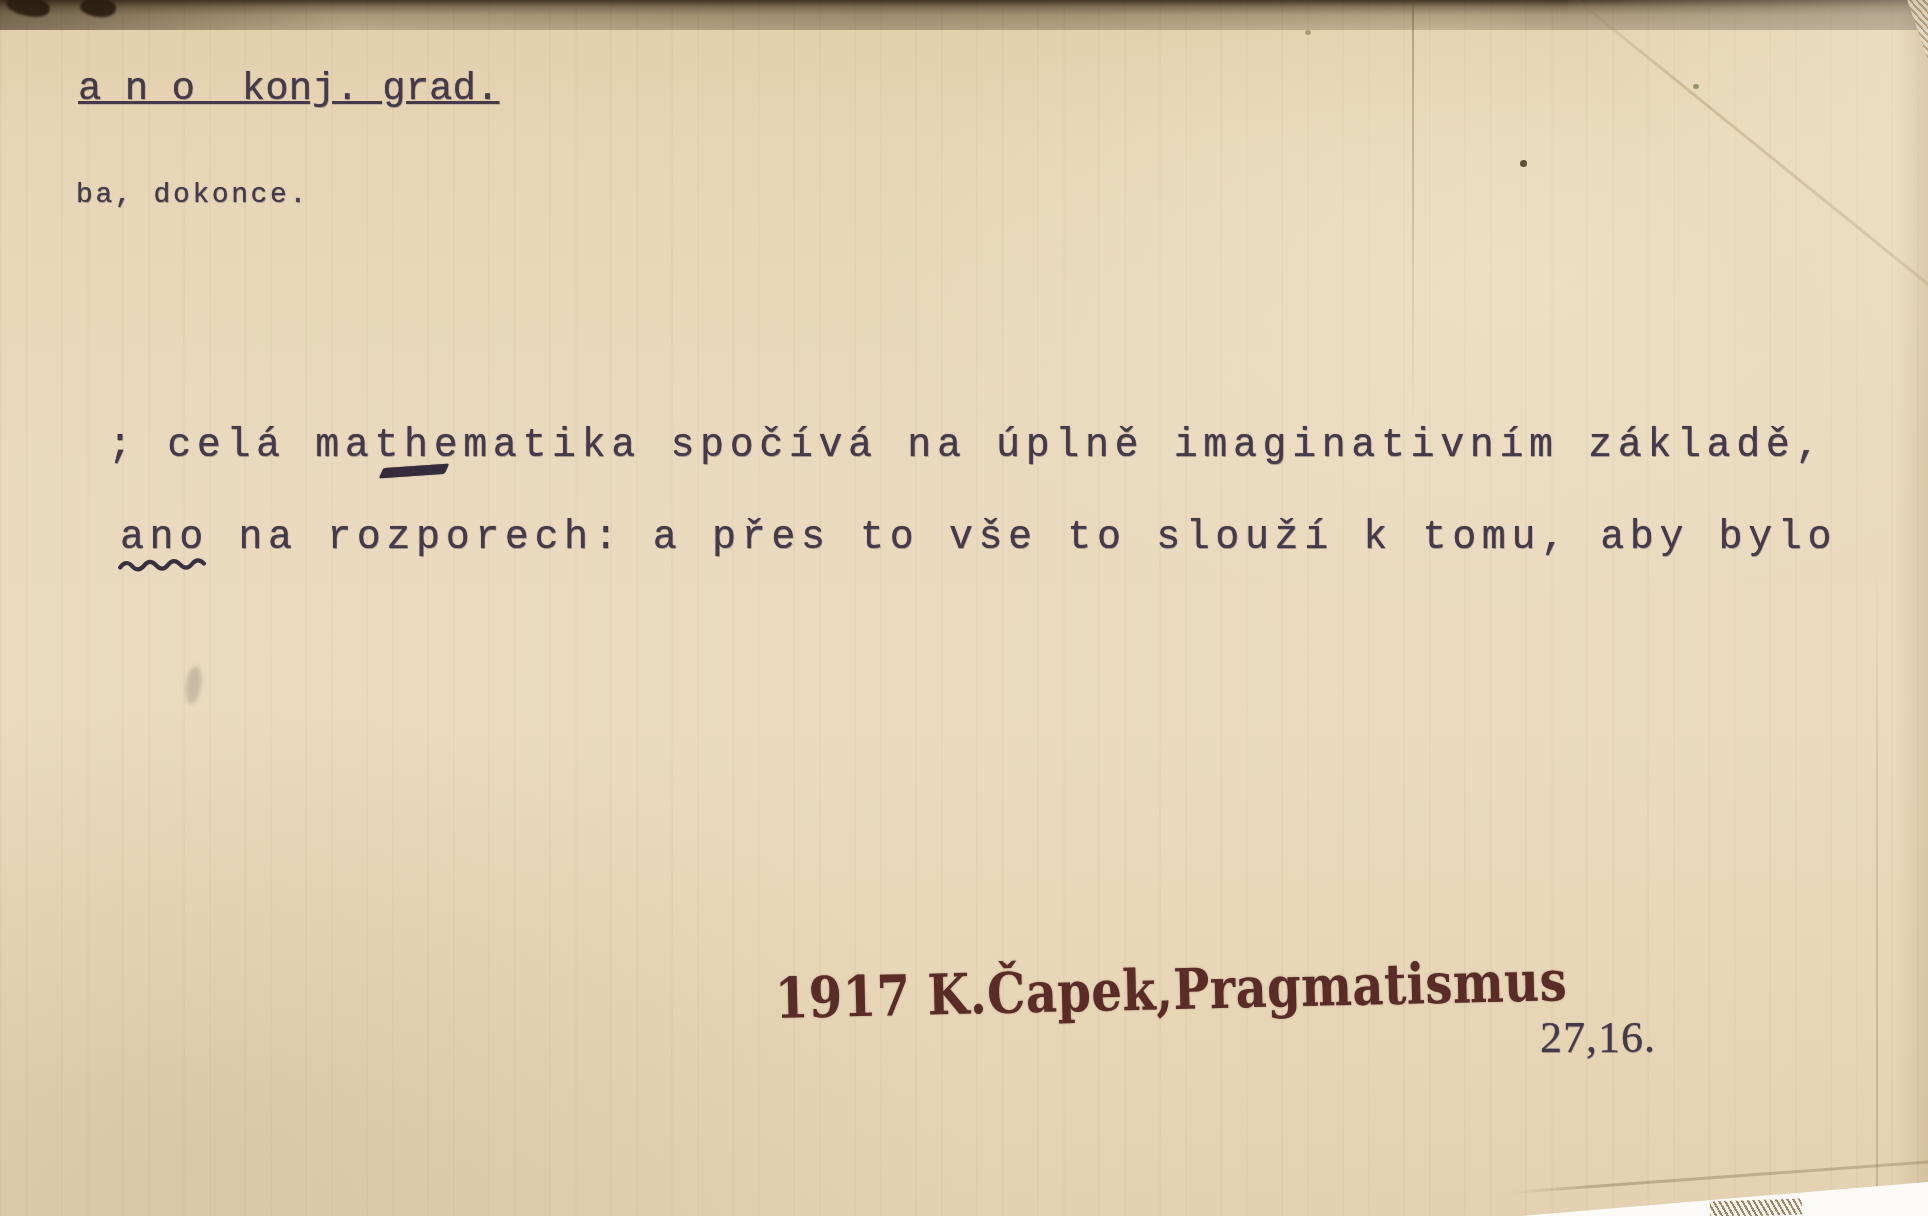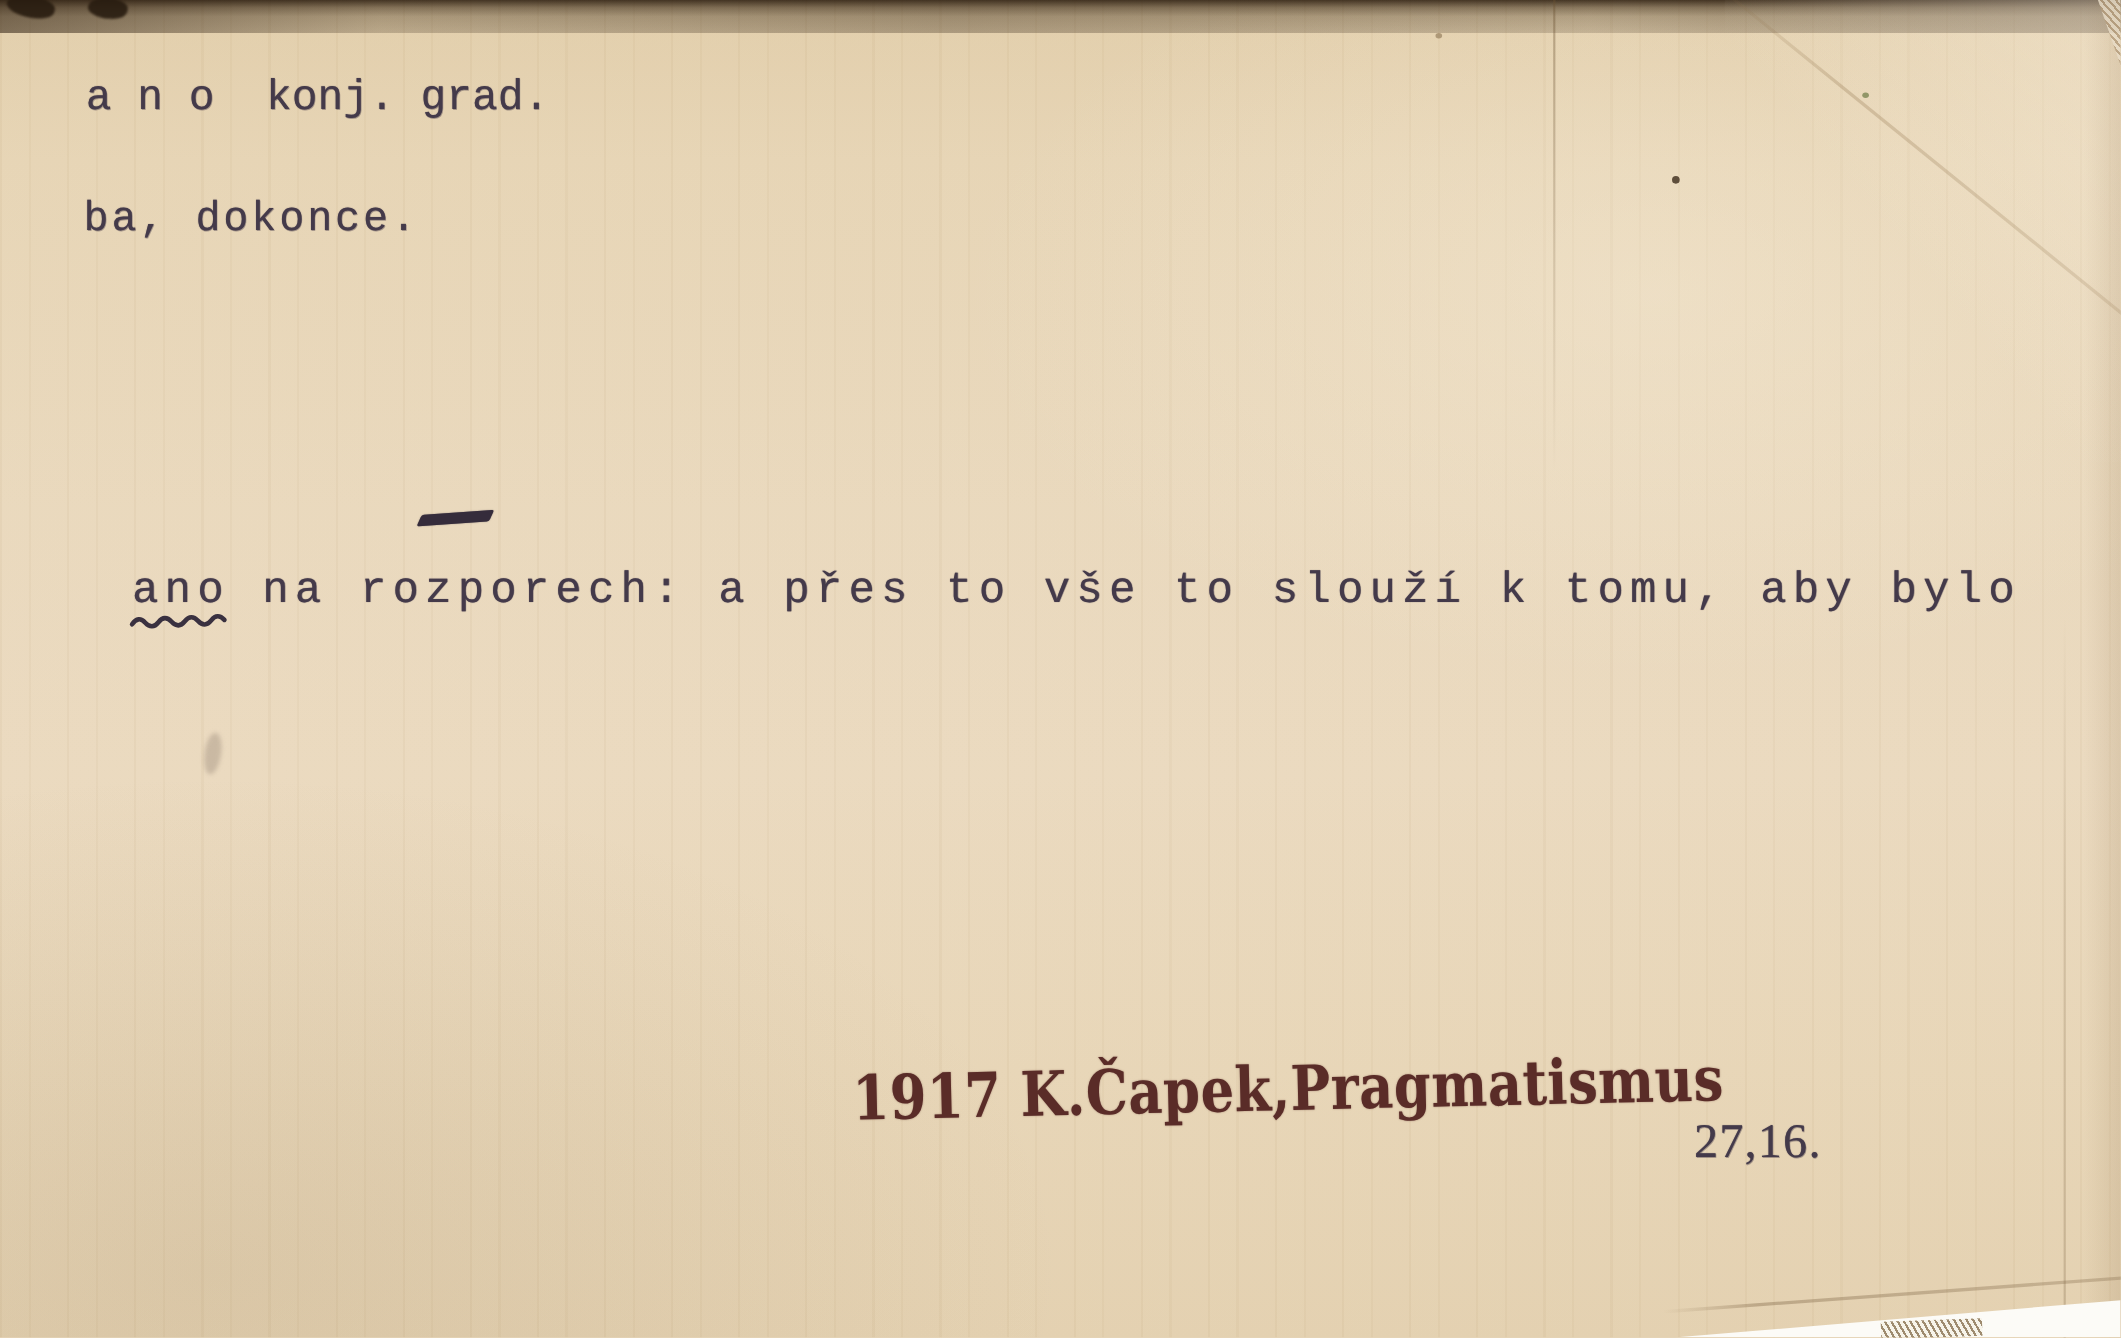--- a/index.html
+++ b/index.html
@@ -59,22 +59,22 @@
     transform:rotate(-2deg);opacity:0.85;}
   .hatch-corner{position:absolute;right:0;top:0;width:26px;height:60px;
     background-image:repeating-linear-gradient(48deg, #b49c7c 0px, #b49c7c 2px, #e9ddc8 2px, #e9ddc8 5px);
     clip-path:polygon(20% 0, 100% 0, 100% 100%);opacity:0.8;}
   
   .tw{
     position:absolute;white-space:pre;line-height:1;
     color:var(--typewriter-ink,#443a4a);
     text-shadow:0 0 1px rgba(62,52,70,0.65), 0.6px 0.6px 0 rgba(62,52,70,0.35);
   }
-  .head1{left:78px;top:70px;font-size:39px;letter-spacing:0px;}
-  .head2{left:76px;top:181px;font-size:38px;letter-spacing:2.6px;}
+  .head1{left:78px;top:70px;font-size:39px;letter-spacing:0px;text-decoration:underline;}
+  .head2{left:76px;top:181px;font-size:28px;letter-spacing:2.6px;}
   .q1{left:108px;top:426px;font-size:40px;letter-spacing:5.6px;}
   .q2{left:120px;top:518px;font-size:40px;letter-spacing:5.6px;text-align:center;}
   .q3{left:117px;top:620px;font-size:40px;letter-spacing:5.6px;}
   
   .th-underline{position:absolute;left:381px;top:466px;width:66px;height:10px;
     background:#352c3b;transform:rotate(-4deg) skewX(-28deg);border-radius:2px;
     box-shadow:0 0 1px rgba(53,44,59,0.7);}
   .wavy{position:absolute;left:117px;top:554px;width:92px;height:20px;transform:rotate(-2deg);}
   .wavy svg{display:block;}
   
@@ -101,20 +101,21 @@
   <div class="crease-diag"></div>
   <div class="right-shade"></div>
   <div class="speck k1"></div>
   <div class="speck k2"></div>
   <div class="speck k3"></div>
   <div class="pencil-smudge"></div>
 
   <div class="tw head1">a n o  konj. grad.</div>
   <div class="tw head2">ba, dokonce.</div>
 
+  <div class="tw q1">; celá mathematika spočívá na úplně imaginativním základě,</div>
   <div class="tw q2">ano na rozporech: a přes to vše to slouží k tomu, aby bylo</div>
 
   <div class="th-underline"></div>
   <div class="wavy">
     <svg width="92" height="20" viewBox="0 0 92 20" xmlns="http://www.w3.org/2000/svg">
       <path d="M3,12 Q9,4 15,11 T27,11 T39,11 T51,11 T63,11 T75,11 T87,11" fill="none" stroke="#3a3140" stroke-width="4.2" stroke-linecap="round"></path>
     </svg>
   </div>
 
   <div class="stamp">1917 K.Čapek,Pragmatismus</div>

